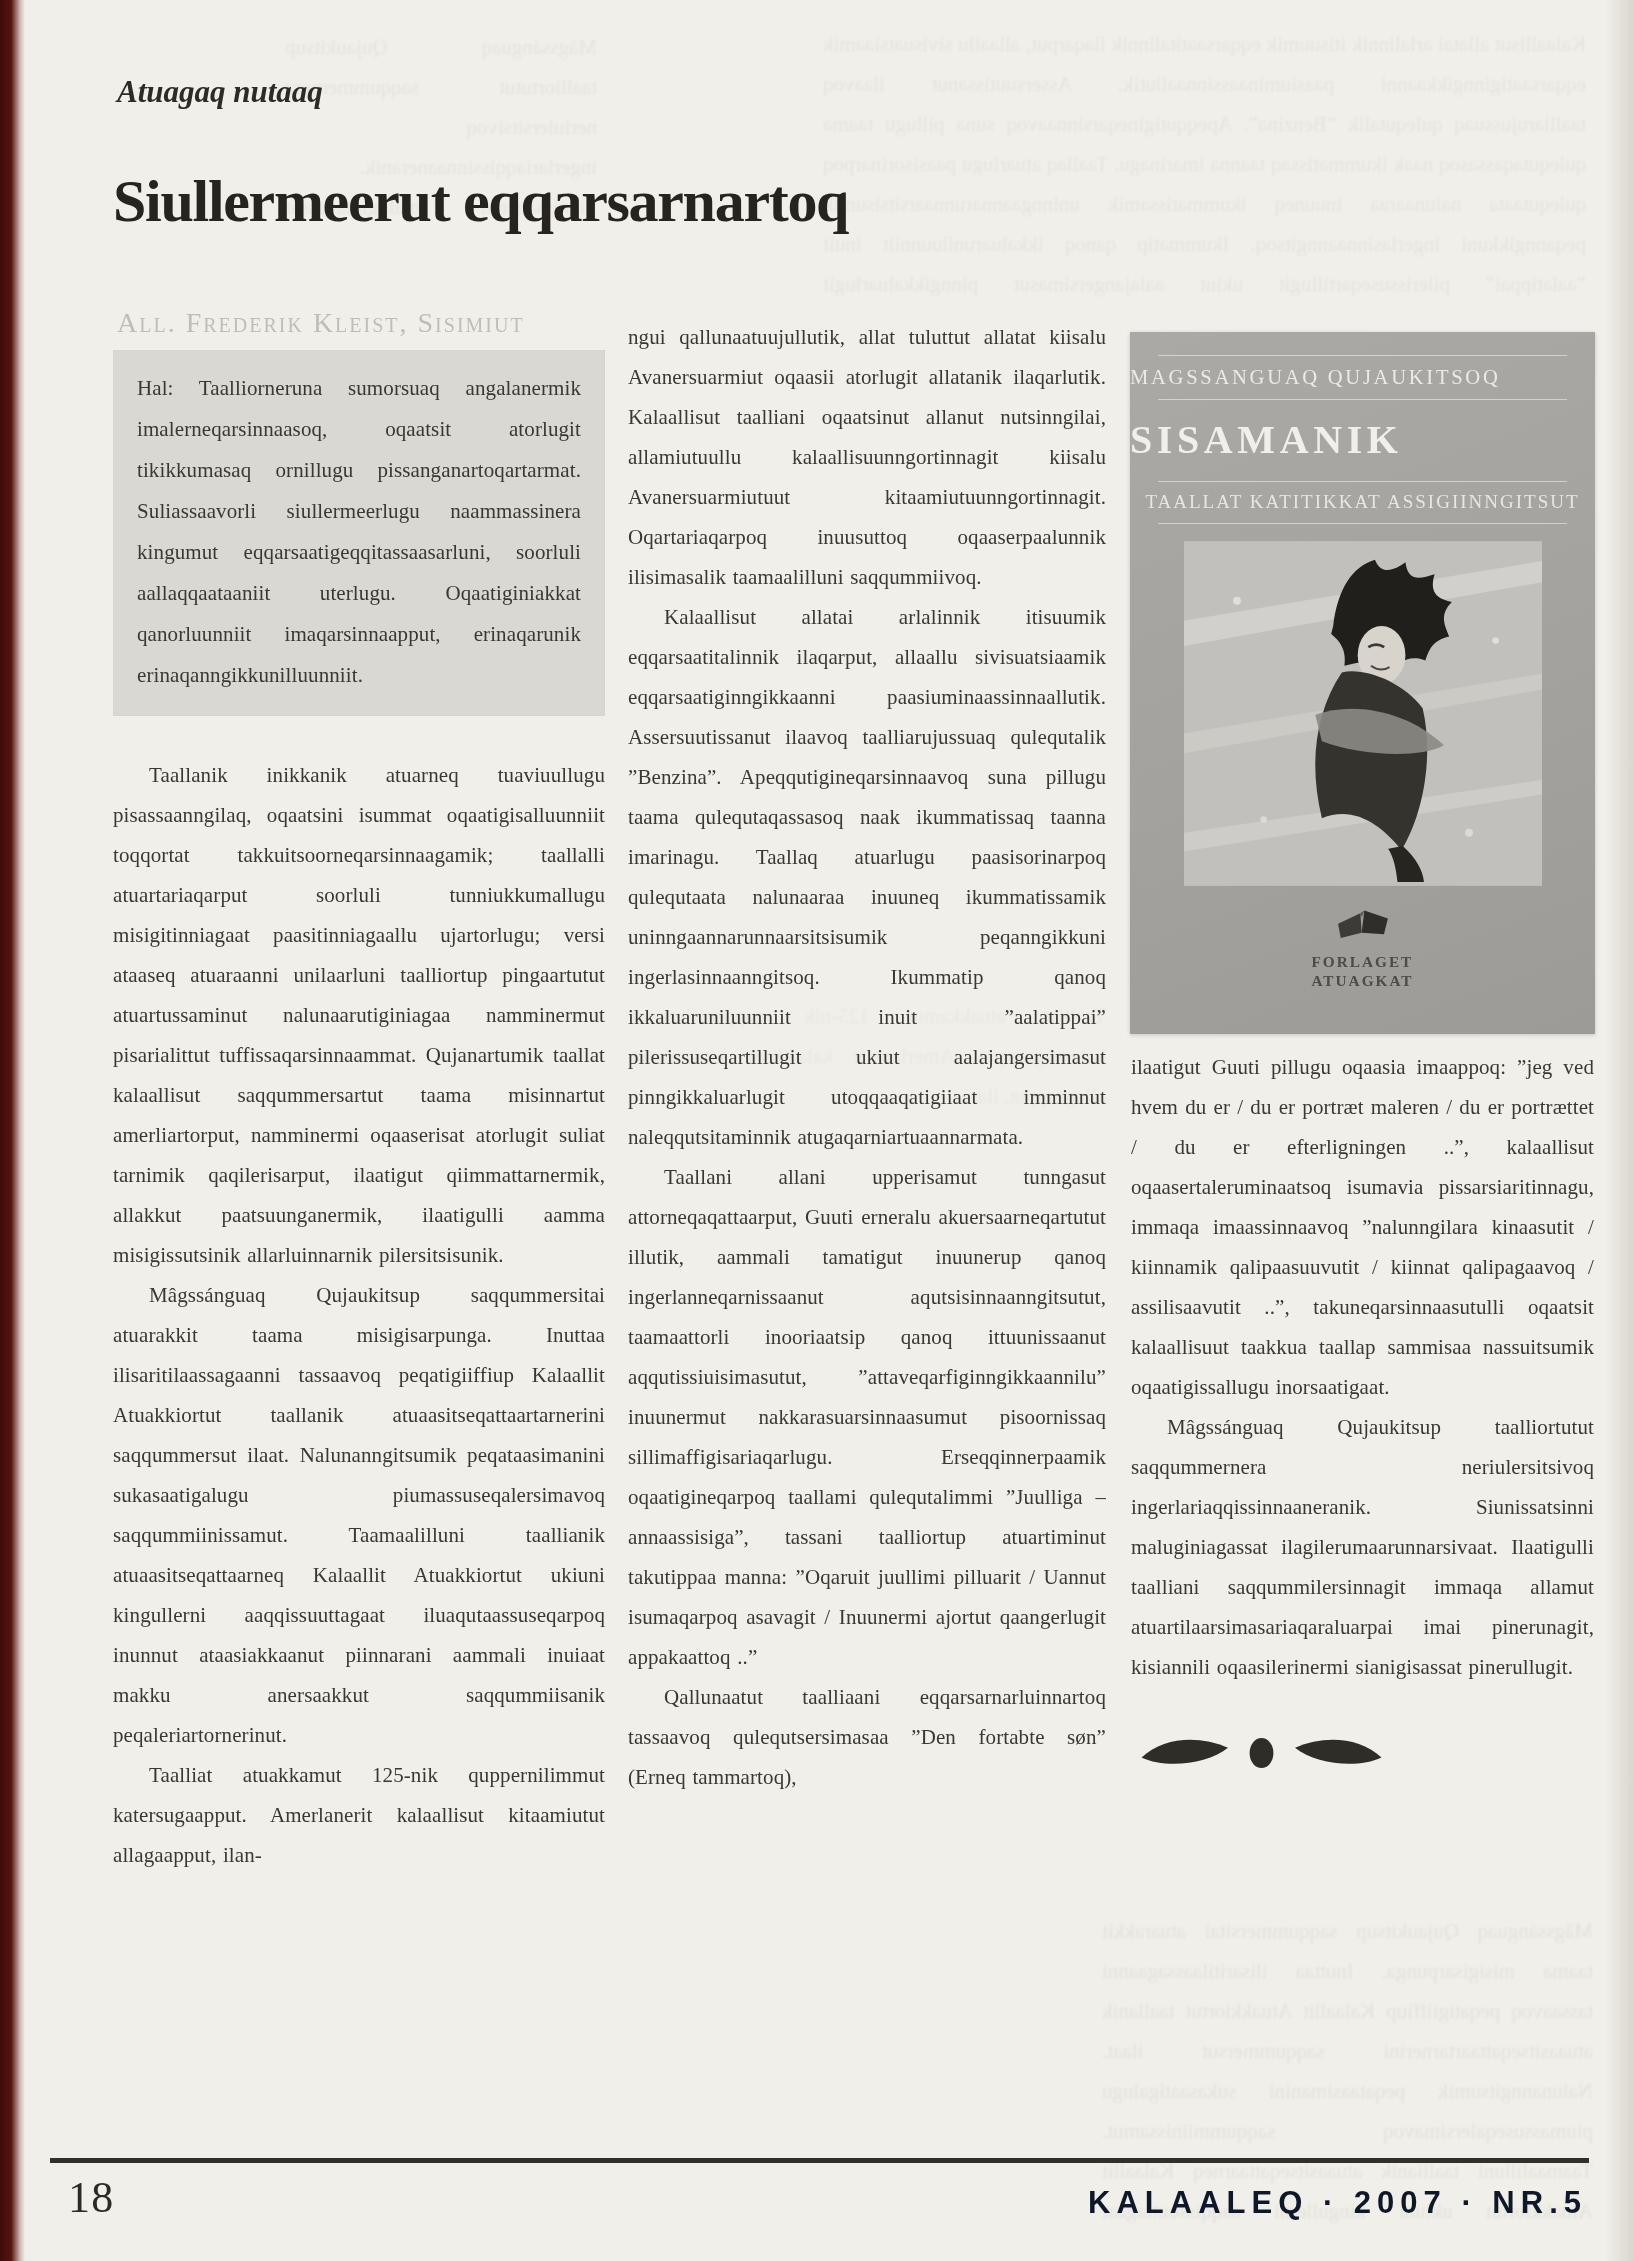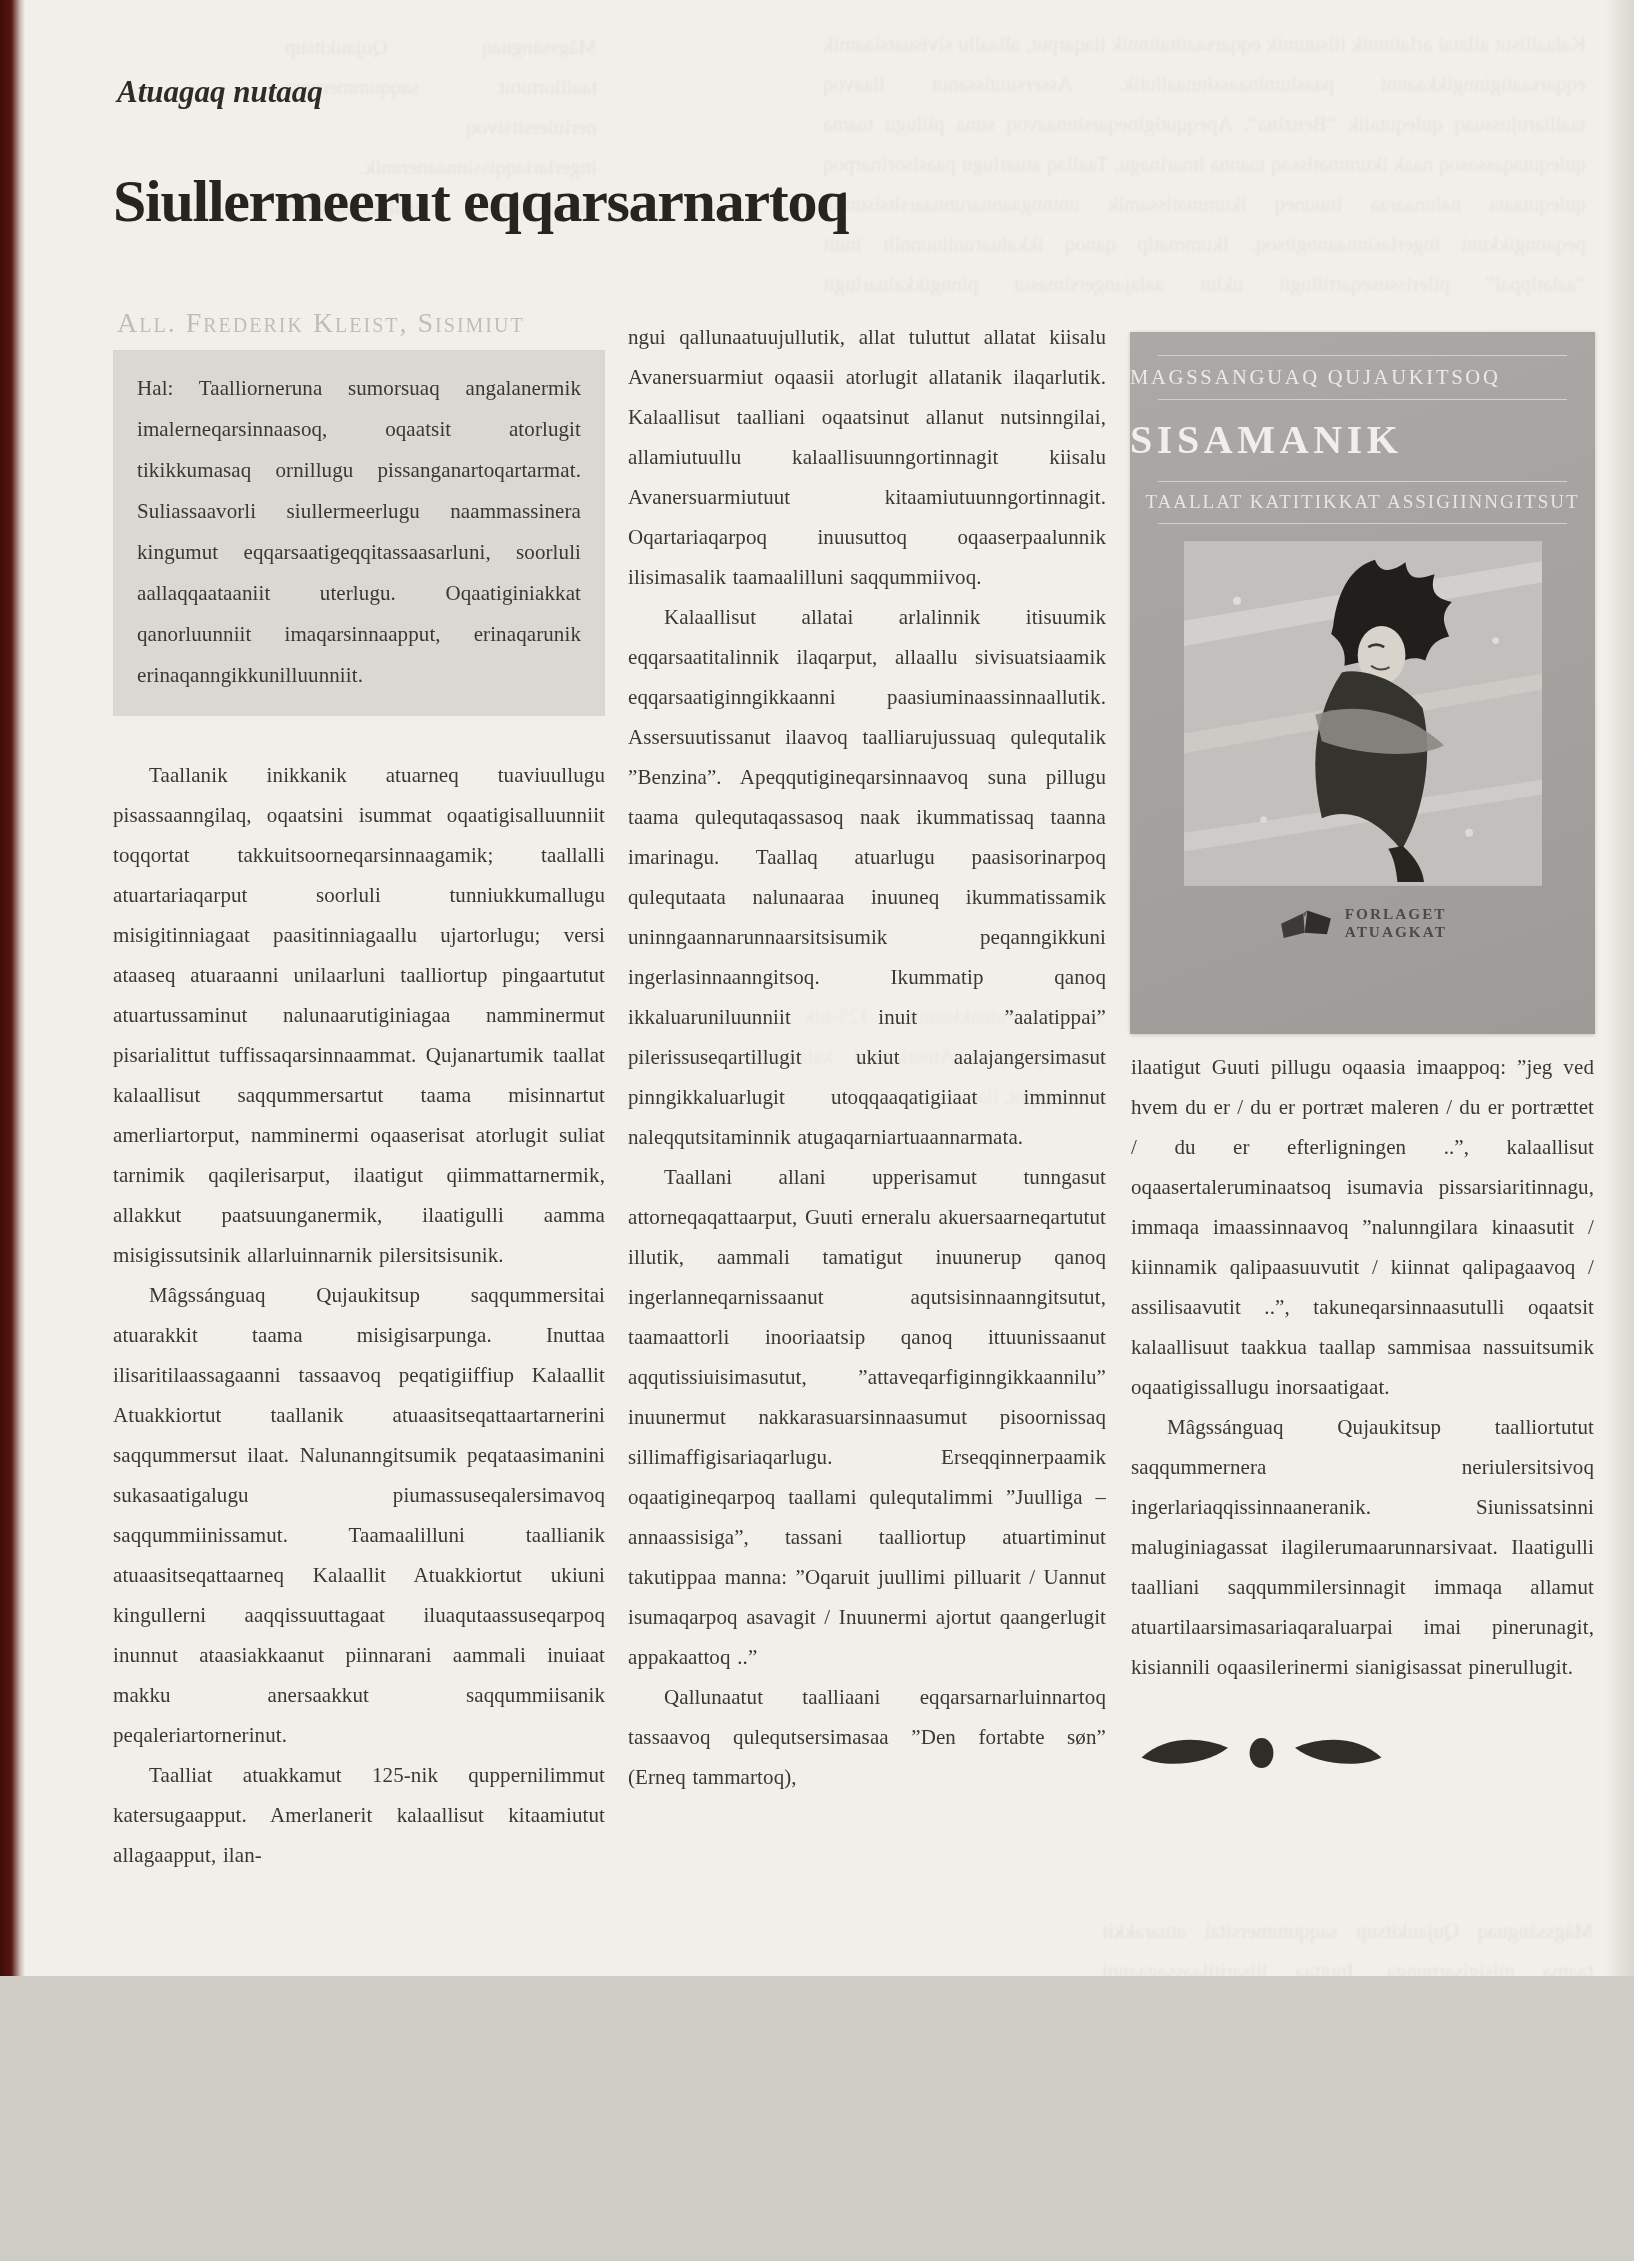--- a/index.html
+++ b/index.html
@@ -1,17 +1,17 @@
 <!DOCTYPE html>
 <html style="font-size:10.6px"><head>
 <meta charset="utf-8">
 <style>
   html,body { margin:0; padding:0; background:#cfccc5; }
   .page {
-    position:relative; width:1635px; height:1976px;
+    position:relative; width:1635px; height:2261px;
     background:#f1efe9;
     font-family:"Liberation Serif", serif;
     color:#3a3832; overflow:hidden;
   }
   .spine {
     position:absolute; left:0; top:0; bottom:0; width:25px;
     background:linear-gradient(to right,#3d0d09 0%, #581410 45%, rgba(88,20,16,0.25) 80%, rgba(88,20,16,0) 100%);
   }
   .edge-right {
     position:absolute; right:0; top:0; bottom:0; width:30.5px;
@@ -57,21 +57,21 @@
     font-size:20.6px; letter-spacing:2.7px; color:#ebeae6; margin:10.6px 0 9.3px 0;
   }
   .cover-title {
     text-align:left; font-size:40px; letter-spacing:4.6px; line-height:50px;
     color:#f0efeb; margin:14.6px 0 16px 0; font-weight:bold;
   }
   .cover-subtitle {
     text-align:center; font-size:19px; letter-spacing:2px; color:#e7e6e2; margin:9.3px 0 9.3px 0;
   }
   .cover-art { display:block; margin:17px auto 0 auto; }
-  .publisher { display:flex; align-items:center; justify-content:center; gap:10.6px; margin-top:18.6px; }
+  .publisher { display:flex; align-items:center; gap:10.6px; margin-top:18.6px;flex-direction:column; }
   .publisher-name { font-size:15.3px; letter-spacing:2px; color:#4c4b47; line-height:18.6px; font-weight:bold; }
   .ornament { margin:42px 0 0 6.6px; }
   .footer-rule { position:absolute; left:50px; right:46px; top:2158px; height:4.6px; background:#33302a; }
   .page-number {
     position:absolute; left:68px; top:2172px;
     font-size:44px; color:#2c2a25; letter-spacing:1.3px;
   }
   .issue-line {
     position:absolute; right:48px; top:2185px;
     font-family:"Liberation Sans", sans-serif; font-weight:bold;

